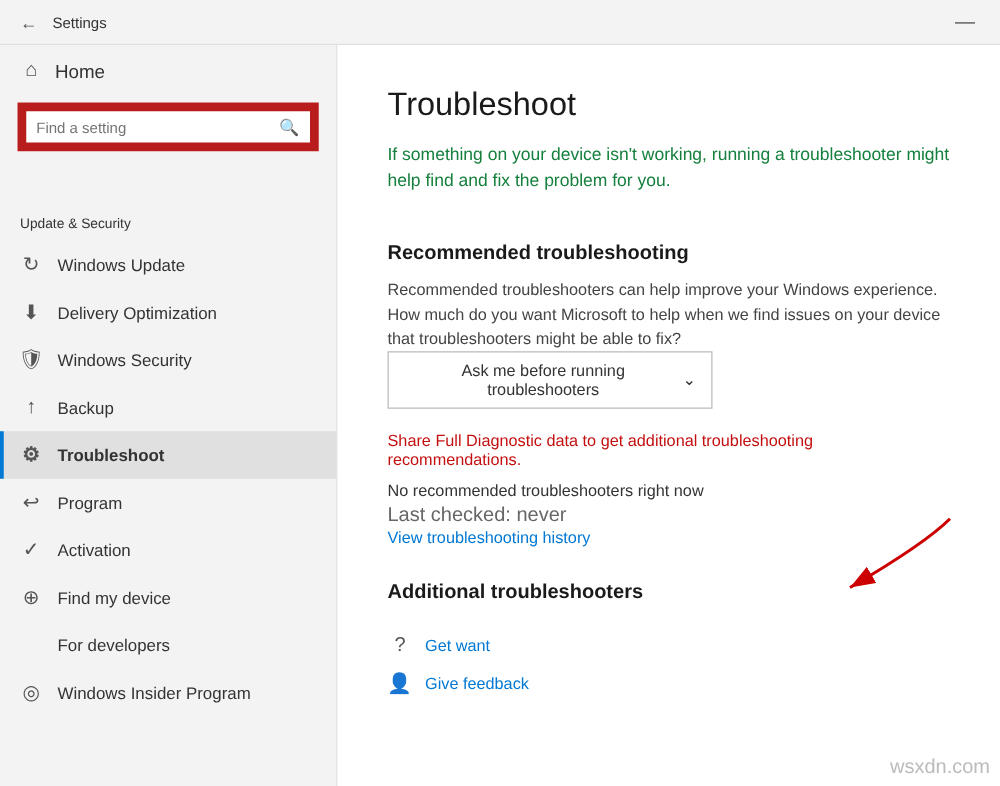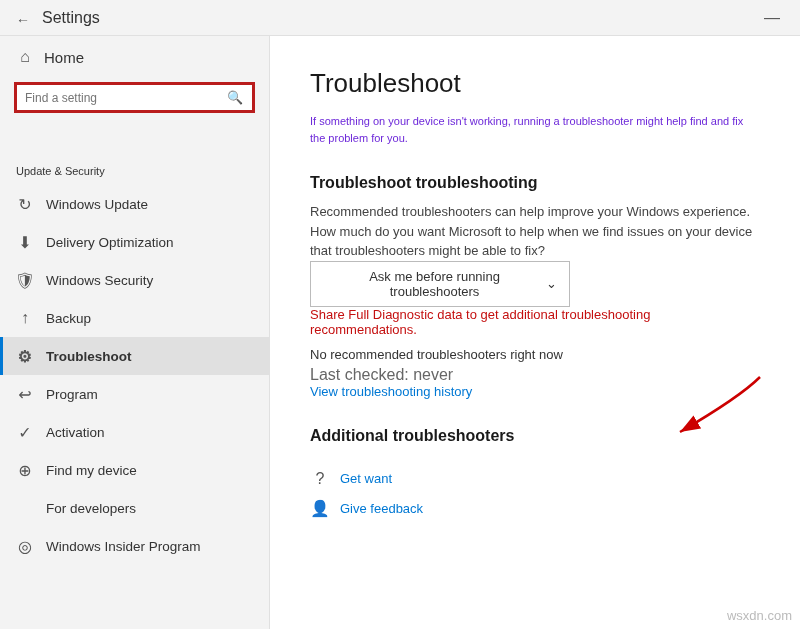--- a/index.html
+++ b/index.html
@@ -21,21 +21,21 @@
     }
     .title-bar-back {
       background: none;
       border: none;
       cursor: pointer;
       font-size: 14px;
       color: #555;
       padding: 2px 4px;
     }
     .title-bar-title {
-      font-size: 16px;
+      font-size: 12px;
       color: #333;
     }
     .title-bar-min {
       background: none;
       border: none;
       cursor: pointer;
       font-size: 16px;
       color: #555;
       padding: 0 8px;
     }
@@ -64,21 +64,21 @@
       padding: 12px 16px;
       cursor: pointer;
       font-size: 15px;
       color: #333;
     }
 
     .search-box {
       margin: 4px 14px 10px 14px;
       display: flex;
       align-items: center;
-      border: 3px solid #b91c1c;
+      border: 7px solid #b91c1c;
       background: #fff;
       padding: 5px 8px;
       gap: 6px;
     }
     .search-box input {
       border: none;
       outline: none;
       font-size: 12px;
       flex: 1;
       background: transparent;
@@ -138,23 +138,23 @@
     }
 
     .page-title {
       font-size: 26px;
       font-weight: 300;
       color: #1a1a1a;
       margin-bottom: 14px;
     }
 
     .page-description {
-      font-size: 11px;
-      color: #6d28d9;
-      margin-bottom: 28px;
+      font-size: 14px;
+      color: #15803d;
+      margin-bottom: 39px;
       line-height: 1.5;
     }
 
     .section-title {
       font-size: 16px;
       font-weight: 600;
       color: #1a1a1a;
       margin-bottom: 10px;
     }
 
@@ -168,21 +168,21 @@
       display: flex;
       align-items: center;
       justify-content: space-between;
       border: 1px solid #bbb;
       background: #fff;
       padding: 7px 12px;
       font-size: 13px;
       color: #333;
       cursor: pointer;
       width: 260px;
-      margin-bottom: 0;
+      margin-bottom: 18px;
     }
 
     .link-red {
       color: #c40f0f;
       font-size: 13px;
       cursor: pointer;
       text-decoration: none;
       display: block;
       margin-bottom: 10px;
       font-weight: 400;
@@ -245,21 +245,21 @@
       position: absolute;
       right: -20px;
       top: -60px;
       pointer-events: none;
     }
 
     .watermark {
       position: fixed;
       bottom: 6px;
       right: 8px;
-      font-size: 13px;
+      font-size: 16px;
       color: #bbb;
       font-family: Arial, sans-serif;
     }
   </style>
 </head>
 <body>
 
 <div class="title-bar">
   <div class="title-bar-left">
     <button class="title-bar-back">←</button>
@@ -324,21 +324,21 @@
     <span class="sidebar-icon">◎</span>
     <span>Windows Insider Program</span>
   </div>
       </div>
   </div>
 
   <div class="main-content">
     <div class="page-title">Troubleshoot</div>
     <div class="page-description">If something on your device isn't working, running a troubleshooter might help find and fix the problem for you.</div>
 
-    <div class="section-title">Troubleshoot troubleshooting</div>
+    <div class="section-title">Recommended troubleshooting</div>
     <div class="section-description">Recommended troubleshooters can help improve your Windows experience. How much do you want Microsoft to help when we find issues on your device that troubleshooters might be able to fix?</div>
 
     <button class="dropdown-button">
       <span>Ask me before running troubleshooters</span>
       <span>⌄</span>
     </button>
 
     <a class="link-red">Share Full Diagnostic data to get additional troubleshooting recommendations.</a>
 
     <div class="no-troubleshooters">No recommended troubleshooters right now</div>

